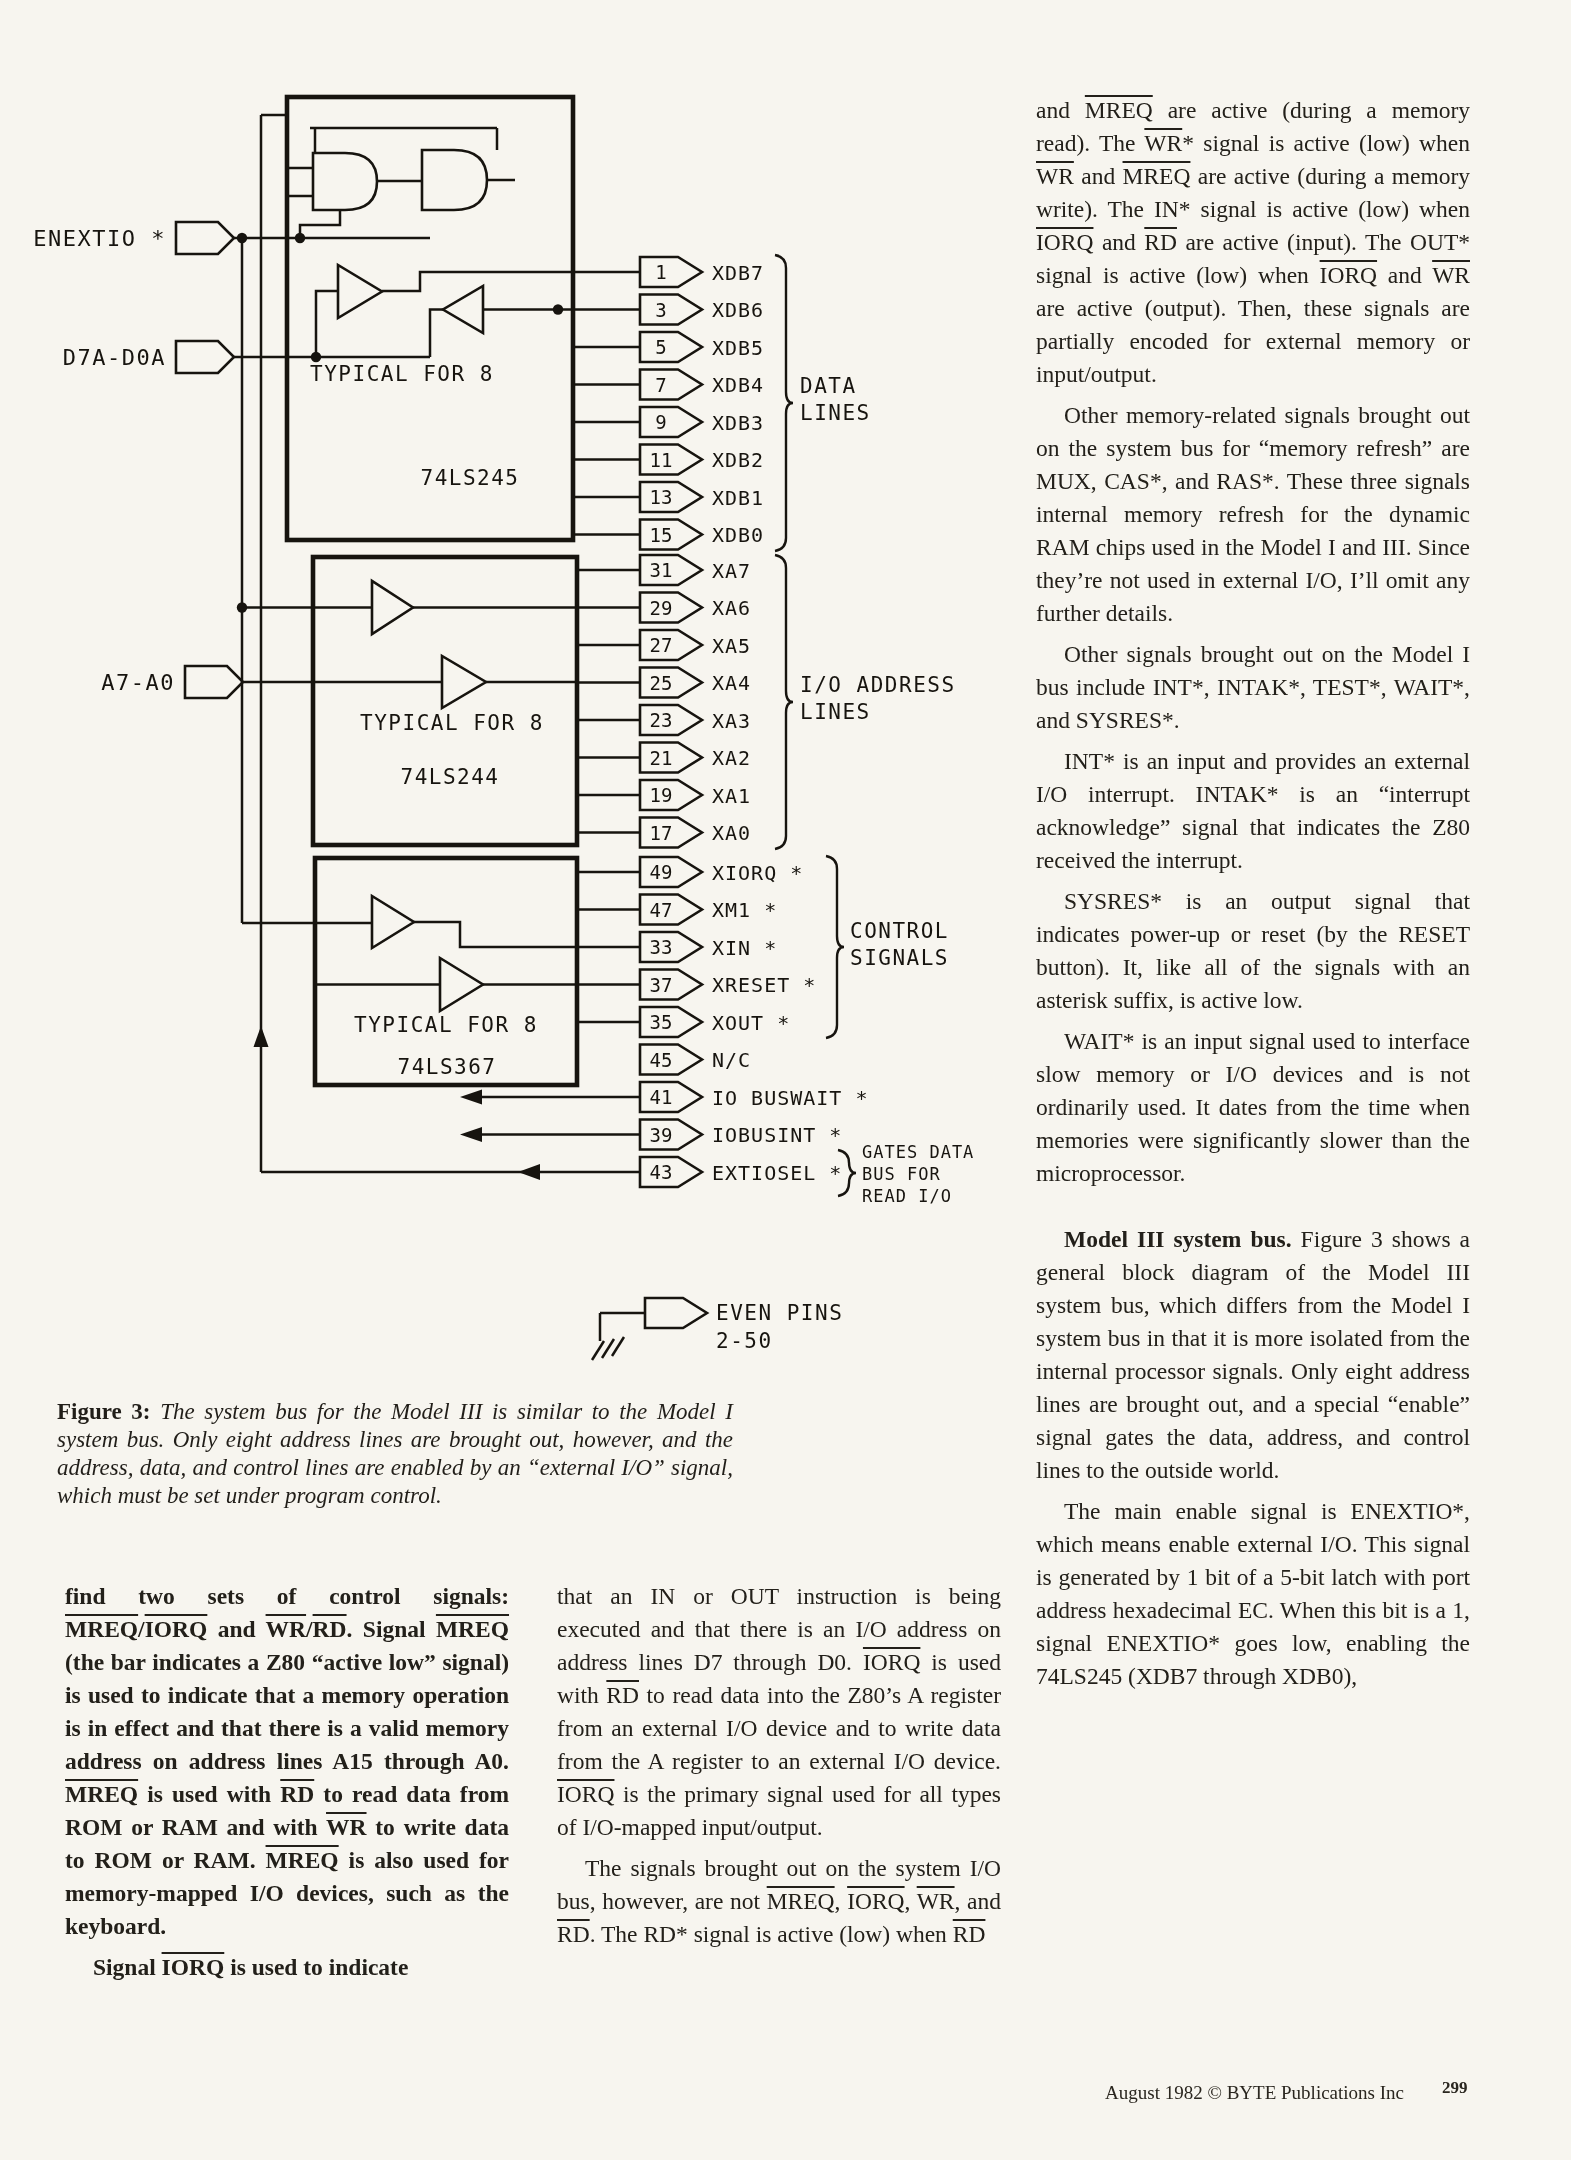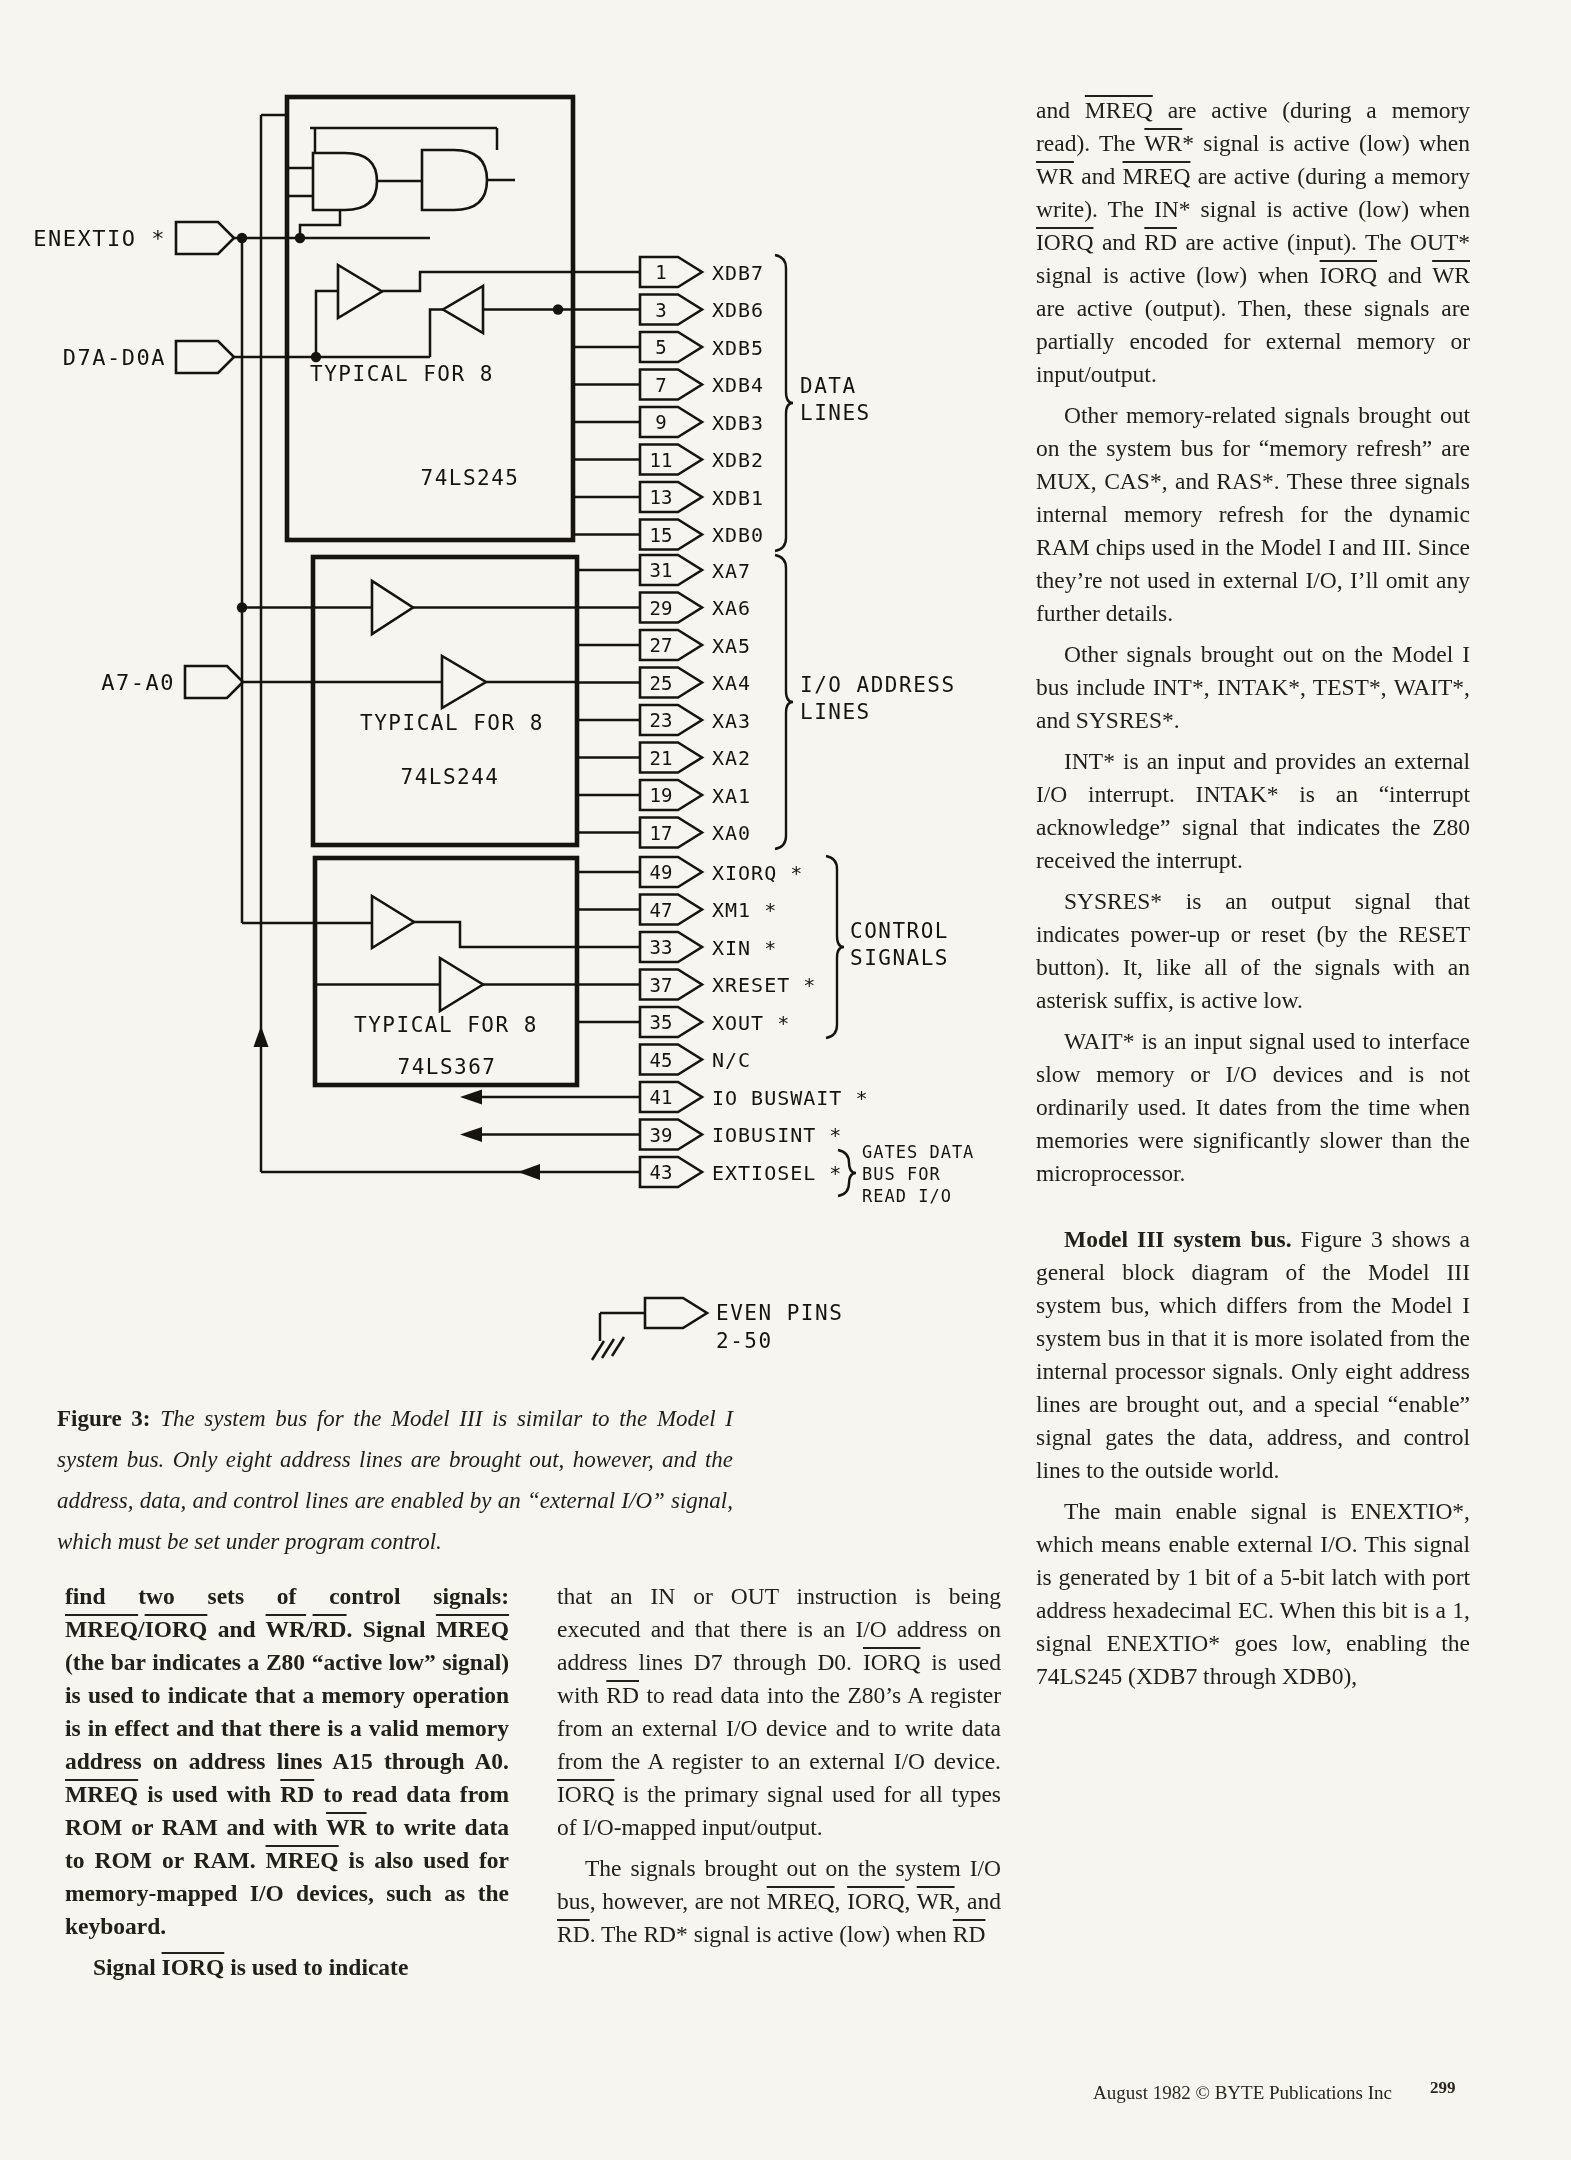--- a/index.html
+++ b/index.html
@@ -5,37 +5,37 @@
   html,body{margin:0;padding:0;background:#d8d5cd;}
   .page{
     position:relative;width:1571px;height:2160px;margin:0 auto;
     background:#f7f5ef;color:#211e19;overflow:hidden;
     font-family:"Liberation Serif",serif;
   }
   #diagram-svg{position:absolute;left:0;top:0;}
   #diagram-svg text{font-family:"DejaVu Sans Mono",monospace;fill:#17140f;}
   .caption{
     position:absolute;left:57px;top:1398px;width:676px;
-    font-size:23px;line-height:41px;text-align:justify;
+    font-size:23px;line-height:28px;text-align:justify;
   }
   .cap-label{font-weight:bold;}
   .cap-text{font-style:italic;}
   .col{
     position:absolute;text-align:justify;
     font-size:23.5px;line-height:33px;color:#23201a;
   }
   .col p{margin:8px;padding:0;}
   .col p.ind{text-indent:28px;}
   .col p.gap{margin-top:33px;}
   .ov{text-decoration:overline;text-decoration-thickness:1.5px;}
   .bold{font-weight:bold;}
   #col1{left:57px;top:1572px;width:460px;font-weight:bold;}
   #col2{left:549px;top:1572px;width:460px;}
   #col3{left:1028px;top:86px;width:450px;}
-  .footer{position:absolute;left:0;top:2078px;width:1276px;height:40px;font-size:19px;color:#2a261f;}
+  .footer{position:absolute;left:12px;top:2078px;width:1276px;height:40px;font-size:19px;color:#2a261f;}
   .footer .credit{position:absolute;left:1000px;width:392px;text-align:right;top:4px;}
   .footer .pagenum{position:absolute;left:1430px;top:0px;font-size:17px;font-weight:bold;}
 </style>
 </head>
 <body>
 
 <div class="page">
 
   <svg id="diagram-svg" width="1571" height="1395" viewBox="0 0 1571 1395">
       <rect x="287" y="97" width="286" height="443" fill="none" stroke="#17140f" stroke-width="4.6"></rect>

